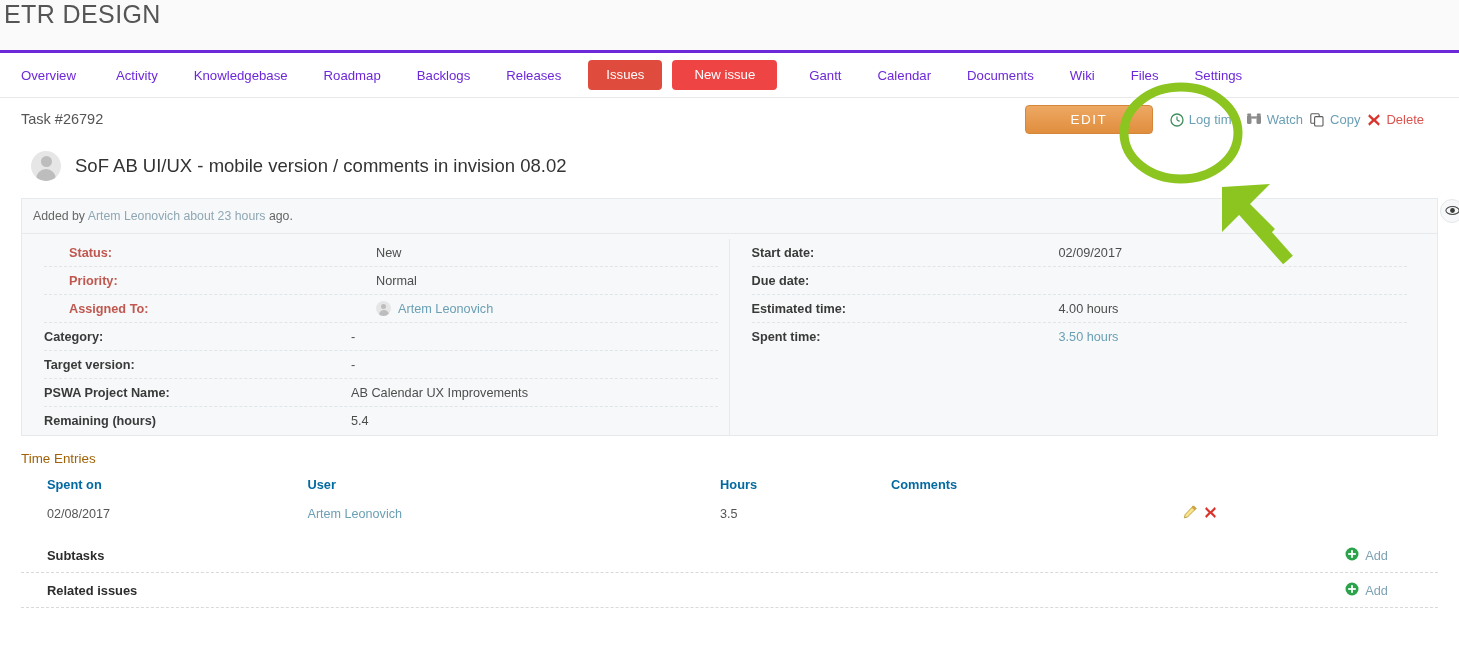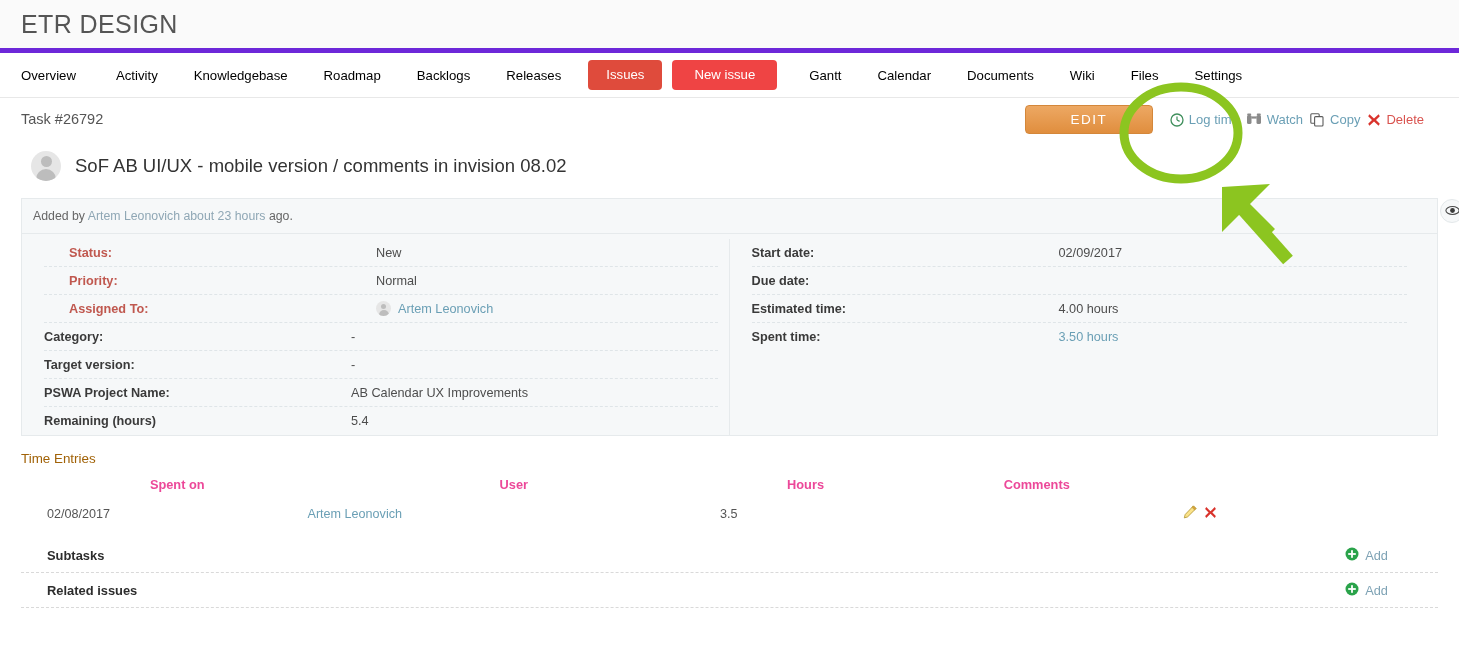--- a/index.html
+++ b/index.html
@@ -13,43 +13,43 @@
   #page {
     position: relative;
     width: 1459px; height: 668px;
     background: #ffffff;
   }
 
   
   .app-header {
     height: 53px;
     background: #fafafa;
-    border-bottom: 5px solid #6d28d9;
-    display: flex; align-items: center;
-    padding-left: 21px;
+    border-bottom: 3px solid #6d28d9;
+    display: flex; align-items: flex-start;
+    padding-left: 4px;
   }
   .app-title {
     font-size: 25px;
     font-weight: 400;
     color: #555555;
     letter-spacing: 0.4px;
   }
 
   
   .nav-bar {
     height: 45px;
     background: #ffffff;
     border-bottom: 1px solid #e8e8e8;
     display: flex; align-items: center;
     padding-left: 21px;
     position: relative;
   }
   .nav-item {
     font-size: 13.2px;
-    color: #000000;
+    color: #6d28d9;
     padding: 0 18px;
     line-height: 45px;
     white-space: nowrap;
     cursor: pointer;
     text-decoration: none;
   }
   .nav-item:first-child { padding-left: 0; padding-right: 22px; }
   .nav-btn {
     font-size: 13.2px;
     border-radius: 4px;
@@ -222,23 +222,23 @@
     color: #a16207;
     margin-top: 15px;
     margin-bottom: 7px;
   }
   table.te {
     width: 100%;
     border-collapse: collapse;
     margin-left: 0;
   }
   table.te th {
-    text-align: center;
+    text-align: left;
     font-size: 12.8px;
-    color: #ec4899;
+    color: #0369a1;
     font-weight: bold;
     padding: 4px 0 8px 0;
   }
   table.te td {
     font-size: 12.6px;
     color: #555555;
     padding: 5px 0 6px 0;
   }
   table.te td a { color: #6a9fb5; text-decoration: none; }
   .col-spent { width: 294px; padding-left: 26px !important; }

